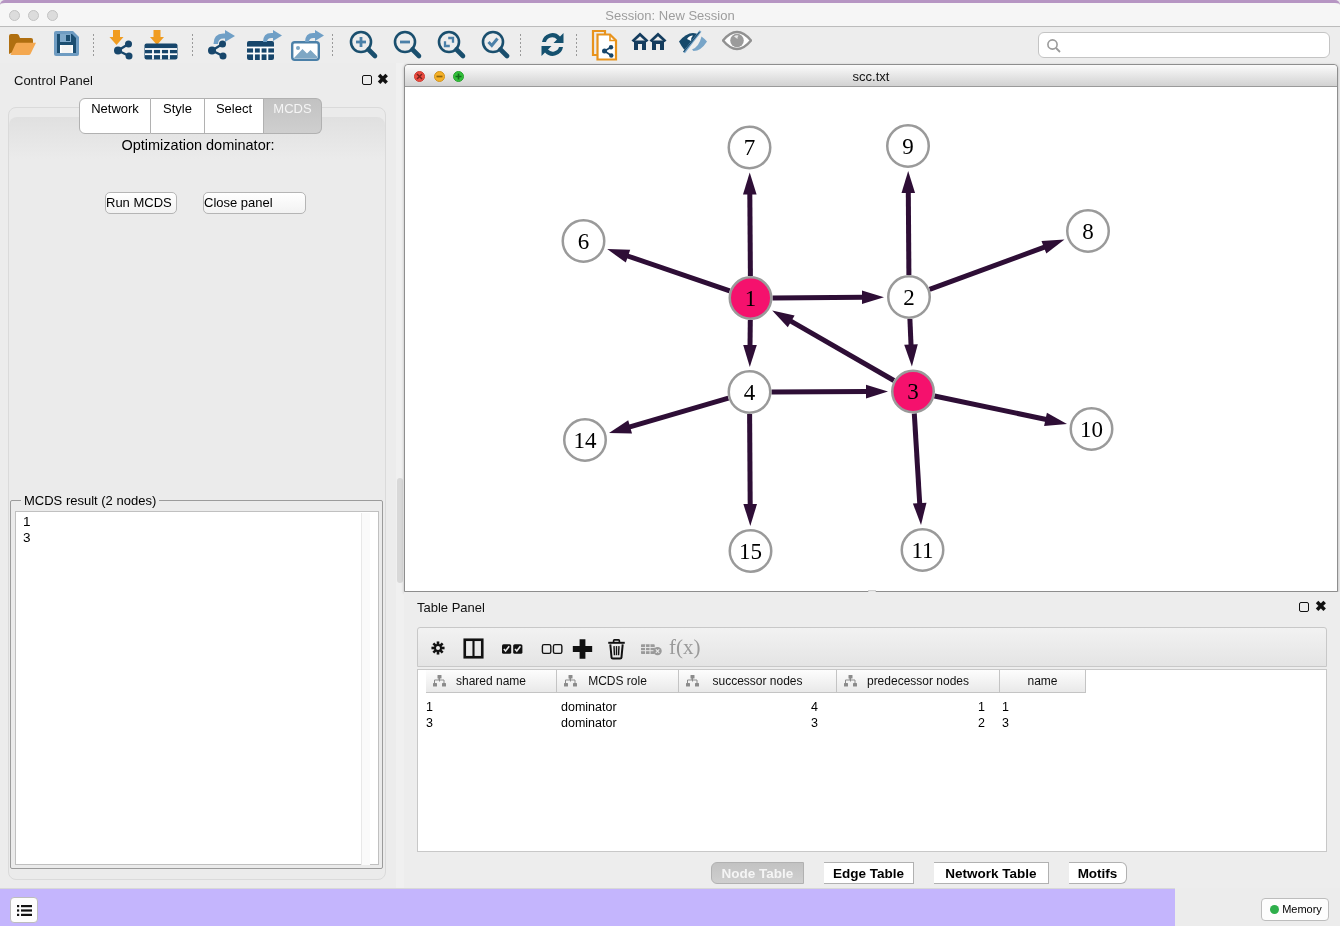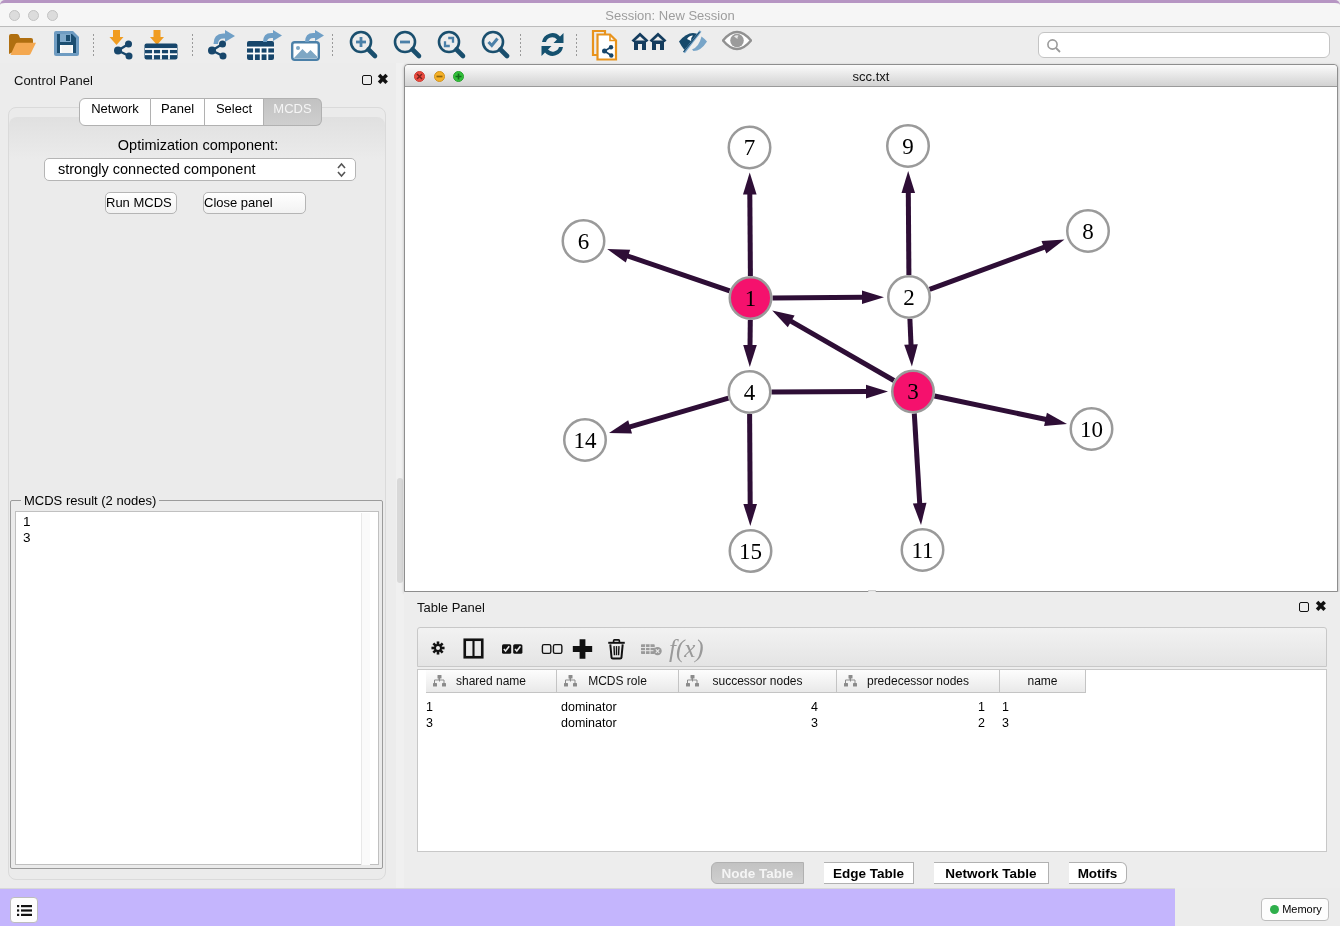--- a/index.html
+++ b/index.html
@@ -30,21 +30,21 @@
   border:1px solid #dadada; border-radius:8px; }
 #cp-shade { left:9px; top:54px; width:376px; height:42px;
   background:linear-gradient(#e0e0e0, #ebebeb); border-radius:8px 8px 0 0; }
 .seg { display:flex; font-size:13px; }
 .seg > div { background:#fff; border:1px solid #b1b1b1; border-left:none;
   text-align:center; color:#000; white-space:nowrap; }
 .seg > div:first-child { border-left:1px solid #b1b1b1; border-radius:6px 0 0 6px; }
 .seg > div:last-child { border-radius:0 6px 6px 0; }
 .seg > div.sel { background:linear-gradient(#c2c2c2,#cfcfcf); color:#f5f5f5; border-color:#b1b1b1; }
 #cp-tabs { left:79px; top:35px; }
-#cp-tabs > div { height:28px; line-height:19px; }
+#cp-tabs > div { height:36px; line-height:19px; }
 #opt-label { left:0; top:74px; width:396px; text-align:center; font-size:14.5px; color:#000; }
 #opt-select { left:44px; top:95px; width:312px; height:23px; background:#fff;
   border:1px solid #b5b5b5; border-radius:5px; font-size:14.5px; line-height:21px;
   padding-left:13px; color:#000; }
 .btn { background:linear-gradient(#fff,#f2f2f2); border:1px solid #b5b5b5; border-radius:5px;
   font-size:13px; height:22px; line-height:20px; color:#000; }
 #btn-run { left:105px; top:129px; width:72px; }
 #btn-close { left:203px; top:129px; width:103px; }
 #mcds-box { left:10px; top:437px; width:373px; height:369px; border:1px solid #9b9b9b;
   border-radius:2px; }
@@ -259,31 +259,25 @@
 </div>
 
 <div class="abs" id="cpanel">
   <div class="abs" id="cpanel-title">Control Panel</div>
   <div class="abs float-ico" style="left:362px"></div>
   <div class="abs x-ico" style="left:377px">✖</div>
   <div class="abs" id="cp-content"></div>
   <div class="abs" id="cp-shade"></div>
   <div class="abs seg" id="cp-tabs">
     <div style="width:72px">Network</div>
-    <div style="width:54px">Panel</div>
+    <div style="width:54px">Style</div>
     <div style="width:59px">Select</div>
     <div style="width:58px" class="sel">MCDS</div>
   </div>
-  <div class="abs" id="opt-label">Optimization component:</div>
-  <div class="abs" id="opt-select">strongly connected component
-    <svg class="abs" style="right:8px;top:3px" width="11" height="16" viewBox="0 0 11 16">
-      <path d="M2 6 L5.5 2 L9 6" fill="none" stroke="#555" stroke-width="1.6"></path>
-      <path d="M2 10 L5.5 14 L9 10" fill="none" stroke="#555" stroke-width="1.6"></path>
-    </svg>
-  </div>
+  <div class="abs" id="opt-label">Optimization dominator:</div>
   <div class="abs btn" id="btn-run">Run MCDS</div>
   <div class="abs btn" id="btn-close">Close panel</div>
   <div class="abs" id="mcds-box">
     <div class="abs" id="mcds-legend">MCDS result (2 nodes)</div>
     <div class="abs" id="mcds-inner">
       <div class="abs" id="mcds-text">1<br>3</div>
       <div class="abs" id="mcds-sb"></div>
     </div>
   </div>
 </div>
@@ -416,21 +410,21 @@
         </g>
       <g stroke="#e9e9e9" stroke-width="1.2">
           <line x1="0" y1="5" x2="17" y2="5"></line>
           <line x1="0" y1="9" x2="17" y2="9"></line>
           <line x1="5.6" y1="1" x2="5.6" y2="13"></line>
           <line x1="11.2" y1="1" x2="11.2" y2="13"></line>
         </g>
       <circle cx="20.5" cy="9.5" r="5.2" fill="#9a9a9a"></circle>
       <path d="M18.4 7.4 L22.6 11.6 M22.6 7.4 L18.4 11.6" stroke="#e9e9e9" stroke-width="1.4"></path>
     </svg>
-    <div class="abs" style="left:251px;top:7px;font-family:'Liberation Serif',serif;font-style:italic;font-size:25px;color:#9a9a9a">f(x)</div>
+    <div class="abs" style="left:251px;top:7px;font-family:'Liberation Serif',serif;font-size:21px;color:#9a9a9a">f(x)</div>
   </div>
   <div class="abs" id="tp-table">
     <div class="abs" id="tp-header">
       <div style="width:131px"><svg class="hico" width="13" height="12" viewBox="0 0 13 12">
             <g fill="#8b8b8b">
               <rect x="4.5" y="0" width="4" height="3.4" rx="0.5"></rect>
               <rect x="0" y="8" width="4" height="3.4" rx="0.5"></rect>
               <rect x="9" y="8" width="4" height="3.4" rx="0.5"></rect>
               <path d="M6 3 L6 5 L1.5 5 L1.5 8 M6.5 5 L11 5 L11 8 M6.5 3 L6.5 6.5" stroke="#8b8b8b" fill="none"></path>
             </g>

